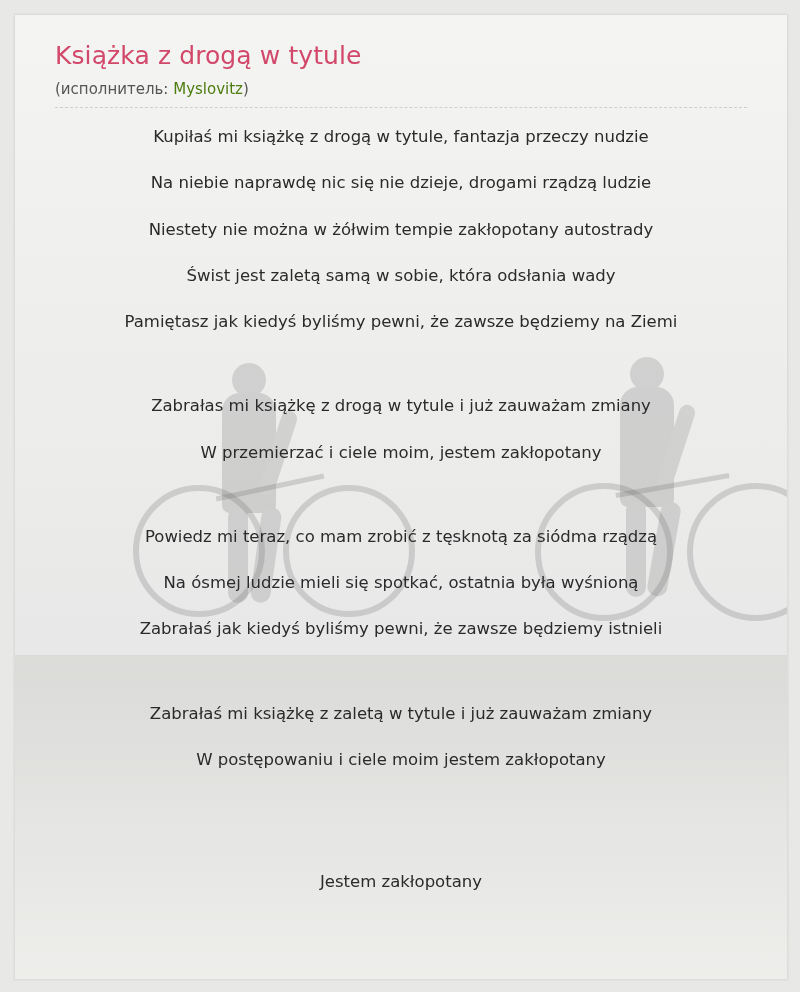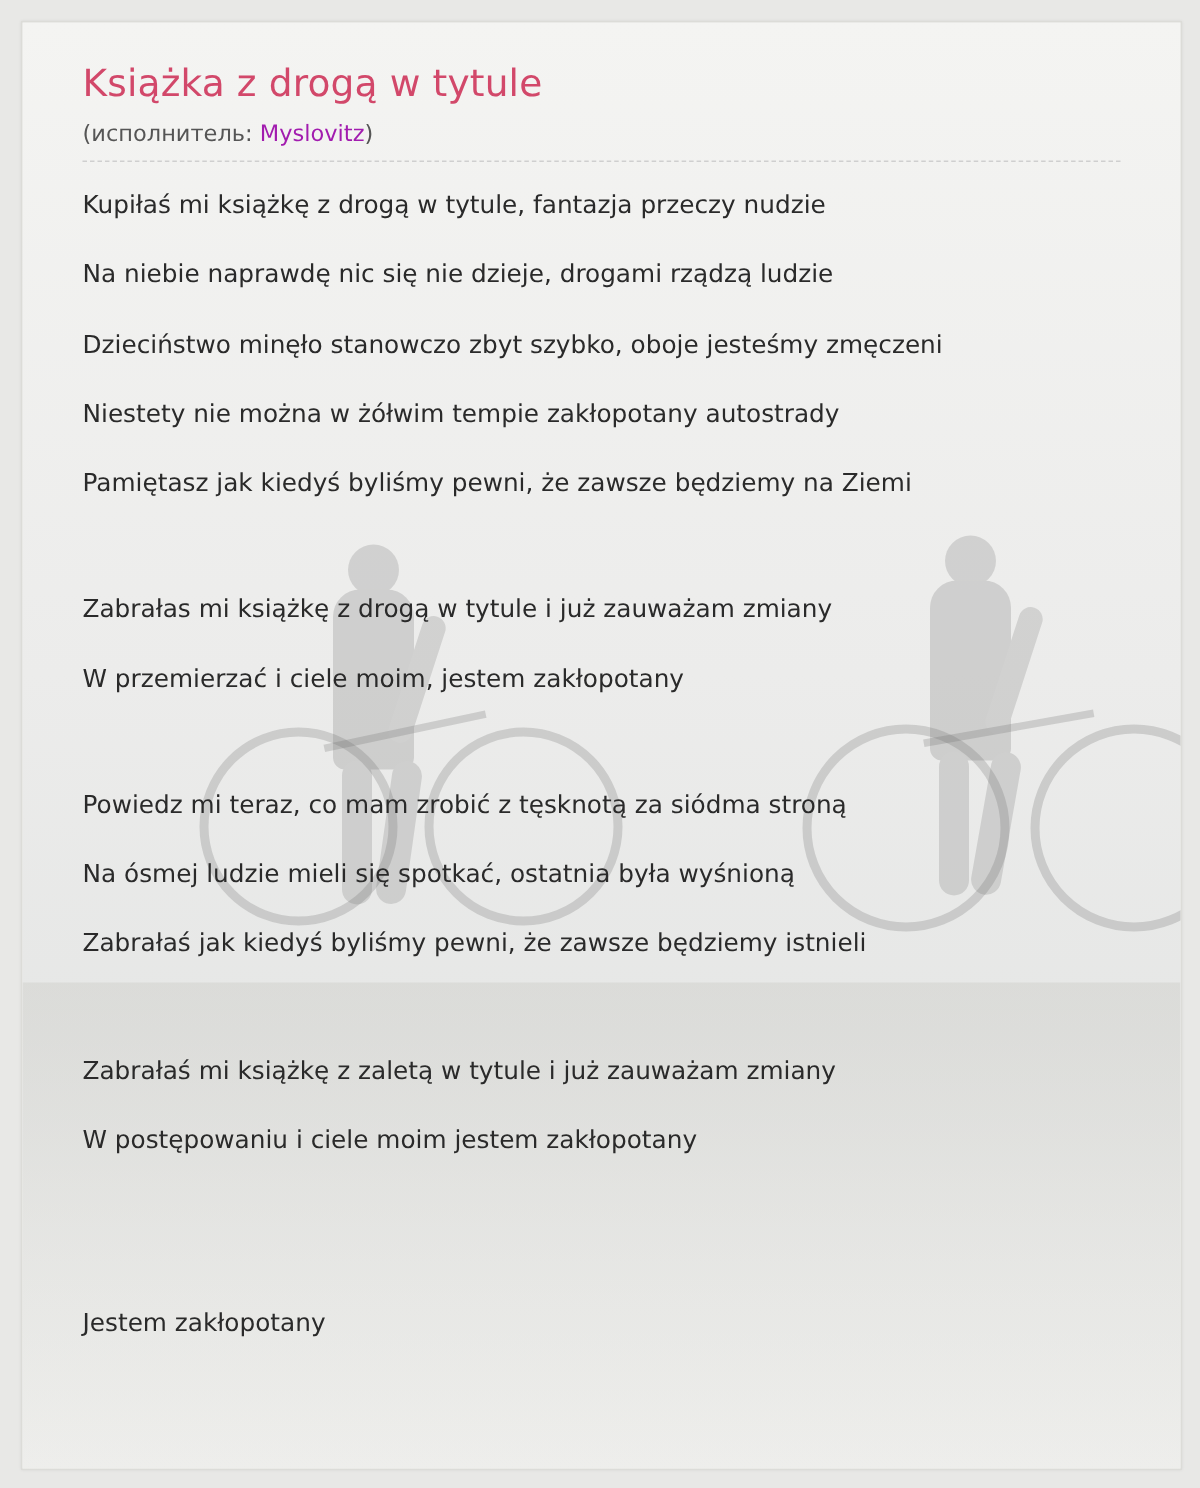--- a/index.html
+++ b/index.html
@@ -111,33 +111,34 @@
     letter-spacing: 0.1px;
   }
   .performer-line {
     margin-top: 9px;
     font-size: 15px;
     color: #555;
     padding-bottom: 9px;
     border-bottom: 1px dashed #cfcfcf;
   }
   .performer-link {
-    color: #a21caf;
+    color: #4d7c0f;
     text-decoration: none;
   }
 
   .lyrics {
     padding: 18px 40px 0 40px;
     font-size: 16.5px;
     color: #2a2a2a;
     line-height: 1.35;
   }
   .lyric-line {
     margin: 0 0 24px 0;
     white-space: pre-wrap;
+    text-align: center;
   }
   .stanza-gap {
     height: 38px;
   }
 </style>
 </head>
 <body>
 
 <div class="page-frame">
 
@@ -175,32 +176,32 @@
       <div class="performer-line">
         <span>(исполнитель:</span>
         <a class="performer-link" href="#">Myslovitz</a><span>)</span>
       </div>
     </div>
 
     <div class="lyrics">
 
       <p class="lyric-line">Kupiłaś mi książkę z drogą w tytule, fantazja przeczy nudzie</p>
       <p class="lyric-line">Na niebie naprawdę nic się nie dzieje, drogami rządzą ludzie</p>
-      <p class="lyric-line">Dzieciństwo minęło stanowczo zbyt szybko, oboje jesteśmy zmęczeni</p>
       <p class="lyric-line">Niestety nie można w żółwim tempie zakłopotany autostrady</p>
+      <p class="lyric-line">Świst jest zaletą samą w sobie, która odsłania wady</p>
       <p class="lyric-line">Pamiętasz jak kiedyś byliśmy pewni, że zawsze będziemy na Ziemi</p>
 
       <div class="stanza-gap"></div>
 
       <p class="lyric-line">Zabrałas mi książkę z drogą w tytule i już zauważam zmiany</p>
       <p class="lyric-line">W przemierzać i ciele moim, jestem zakłopotany</p>
 
       <div class="stanza-gap"></div>
 
-      <p class="lyric-line">Powiedz mi teraz, co mam zrobić z tęsknotą za siódma stroną</p>
+      <p class="lyric-line">Powiedz mi teraz, co mam zrobić z tęsknotą za siódma rządzą</p>
       <p class="lyric-line">Na ósmej ludzie mieli się spotkać, ostatnia była wyśnioną</p>
       <p class="lyric-line">Zabrałaś jak kiedyś byliśmy pewni, że zawsze będziemy istnieli</p>
 
       <div class="stanza-gap"></div>
 
       <p class="lyric-line">Zabrałaś mi książkę z zaletą w tytule i już zauważam zmiany</p>
       <p class="lyric-line">W postępowaniu i ciele moim jestem zakłopotany</p>
 
       <div class="stanza-gap"></div>
       <div class="stanza-gap"></div>

